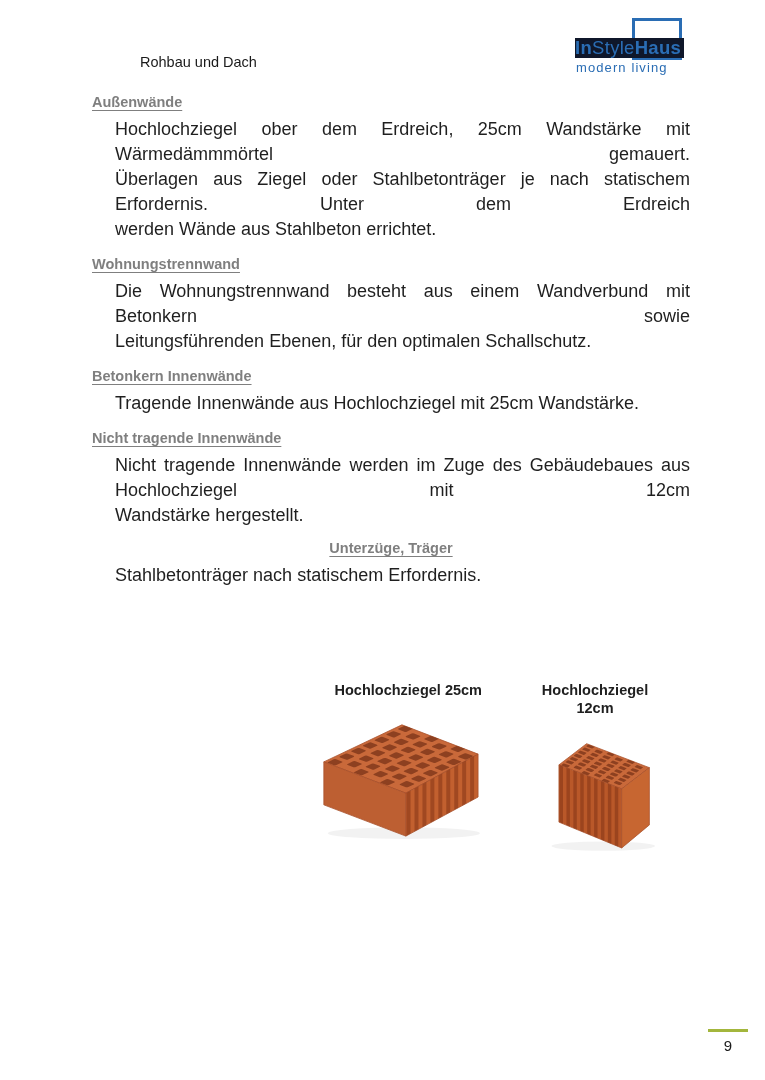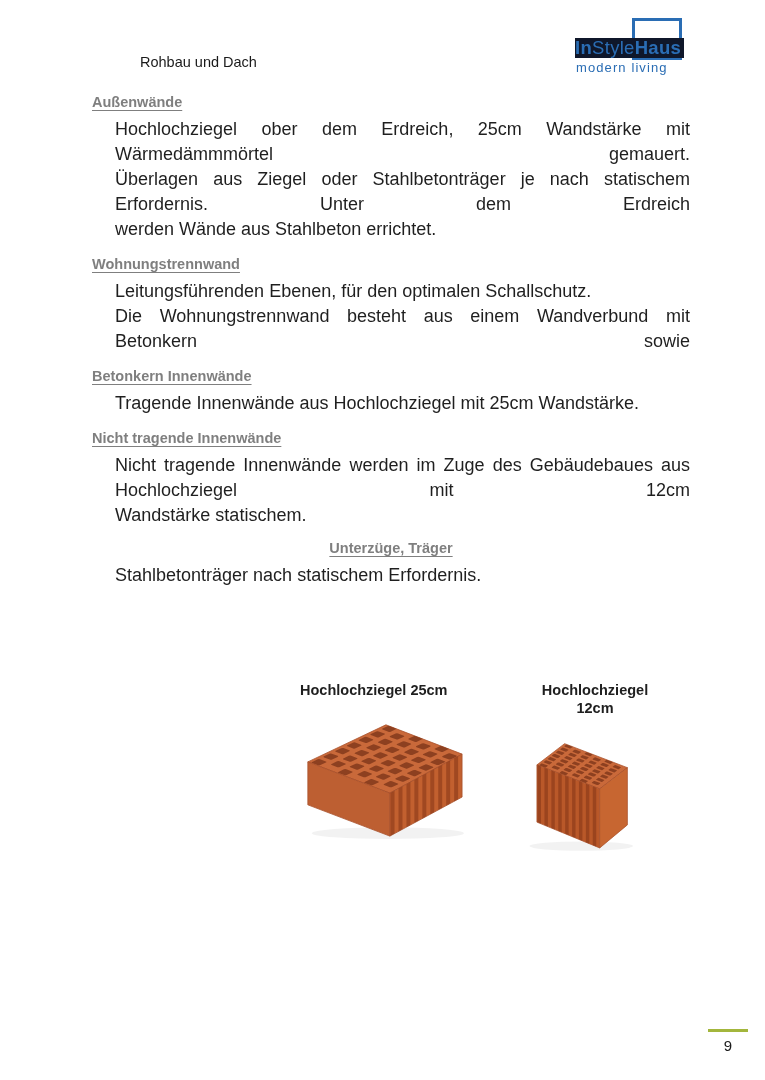--- a/index.html
+++ b/index.html
@@ -51,21 +51,21 @@
   .mt-xl{}
   .mt-sm{margin-top:11px;text-align:center;}
   .para{margin-top:5px;}
   .tline{
     font-size:18px;line-height:25px;
     text-align:justify;text-align-last:left;margin-left:23px;
   }
   .tline.just{text-align-last:justify;}
   
   .figures{display:flex;gap:42px;margin:93px 0 0 208px;}
-  .figure{display:flex;flex-direction:column;align-items:flex-start;}
+  .figure{display:flex;flex-direction:column;align-items:flex-end;}
   .fig-25{width:182px;}
   .fig-12{width:142px;}
   .fig-caption{font-size:14.5px;line-height:18px;font-weight:700;margin-bottom:18px;text-align:center;}
   .brick-svg{display:block;}
   
   .footer{position:absolute;left:708px;top:1029px;width:40px;}
   .footer-line{width:40px;height:3px;background:var(--green);}
   .footer-num{margin-top:5px;text-align:center;font-size:15px;color:#1a1a1a;}
 </style>
 </head>
@@ -84,33 +84,33 @@
 
     <div class="sec-heading mt-first"><span>Außenwände</span></div>
     <div class="para">
       <div class="tline just">Hochlochziegel ober dem Erdreich, 25cm Wandstärke mit Wärmedämmmörtel gemauert.</div>
       <div class="tline just">Überlagen aus Ziegel oder Stahlbetonträger je nach statischem Erfordernis. Unter dem Erdreich</div>
       <div class="tline">werden Wände aus Stahlbeton errichtet.</div>
     </div>
 
     <div class="sec-heading mt-xl"><span>Wohnungstrennwand</span></div>
     <div class="para">
+      <div class="tline just">Die Wohnungstrennwand besteht aus einem Wandverbund mit Betonkern sowie</div>
       <div class="tline">Leitungsführenden Ebenen, für den optimalen Schallschutz.</div>
-      <div class="tline just">Die Wohnungstrennwand besteht aus einem Wandverbund mit Betonkern sowie</div>
     </div>
 
     <div class="sec-heading"><span>Betonkern Innenwände</span></div>
     <div class="para">
       <div class="tline">Tragende Innenwände aus Hochlochziegel mit 25cm Wandstärke.</div>
     </div>
 
     <div class="sec-heading"><span>Nicht tragende Innenwände</span></div>
     <div class="para">
       <div class="tline just">Nicht tragende Innenwände werden im Zuge des Gebäudebaues aus Hochlochziegel mit 12cm</div>
-      <div class="tline">Wandstärke statischem.</div>
+      <div class="tline">Wandstärke hergestellt.</div>
     </div>
 
     <div class="sec-heading mt-sm"><span>Unterzüge, Träger</span></div>
     <div class="para">
       <div class="tline">Stahlbetonträger nach statischem Erfordernis.</div>
     </div>
 
     <div class="figures">
 
       <div class="figure fig-25">

